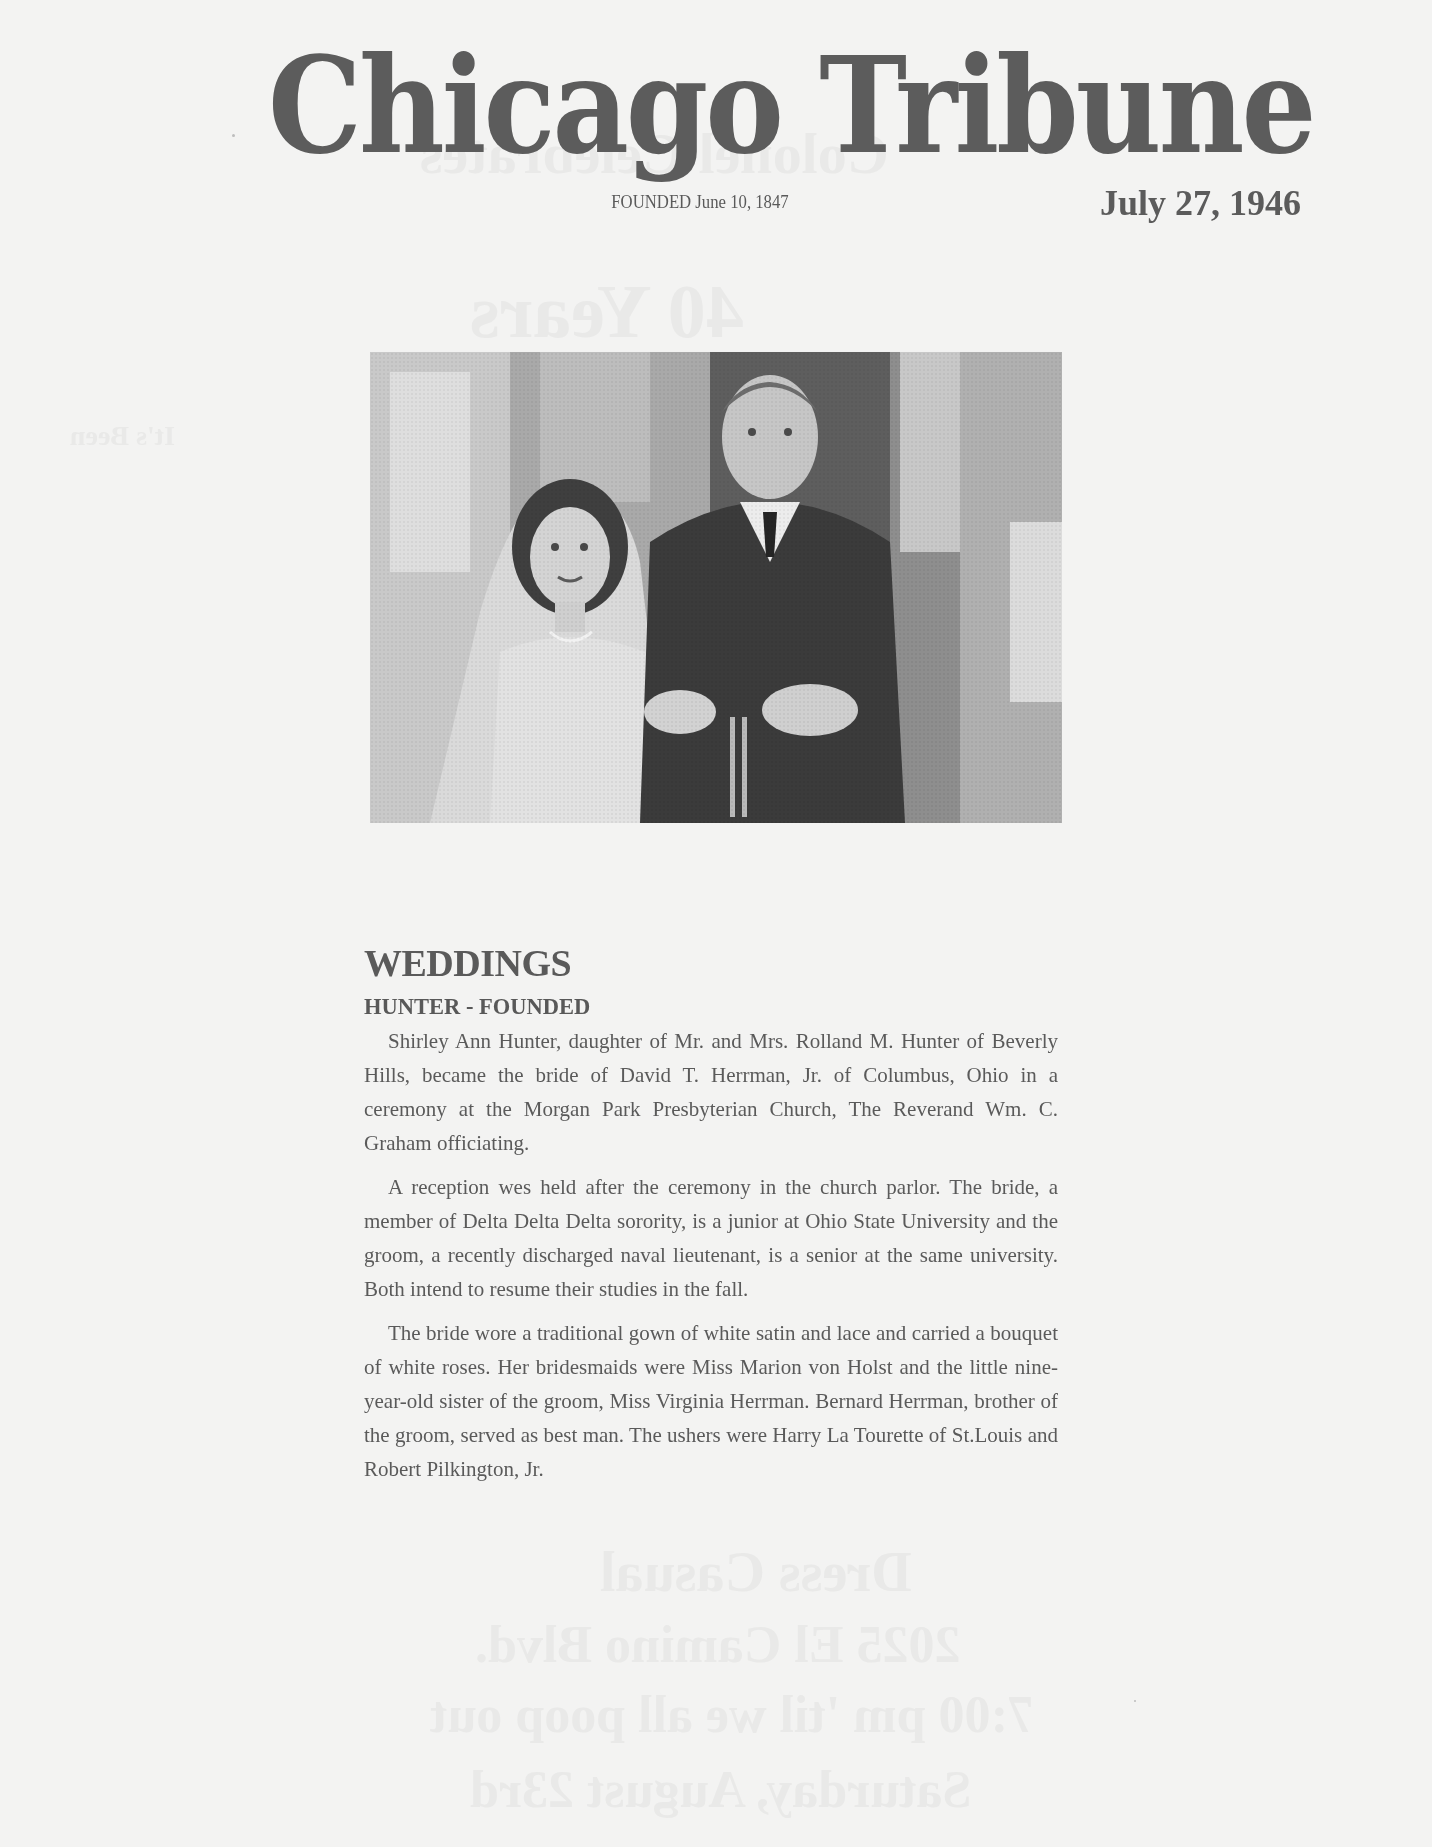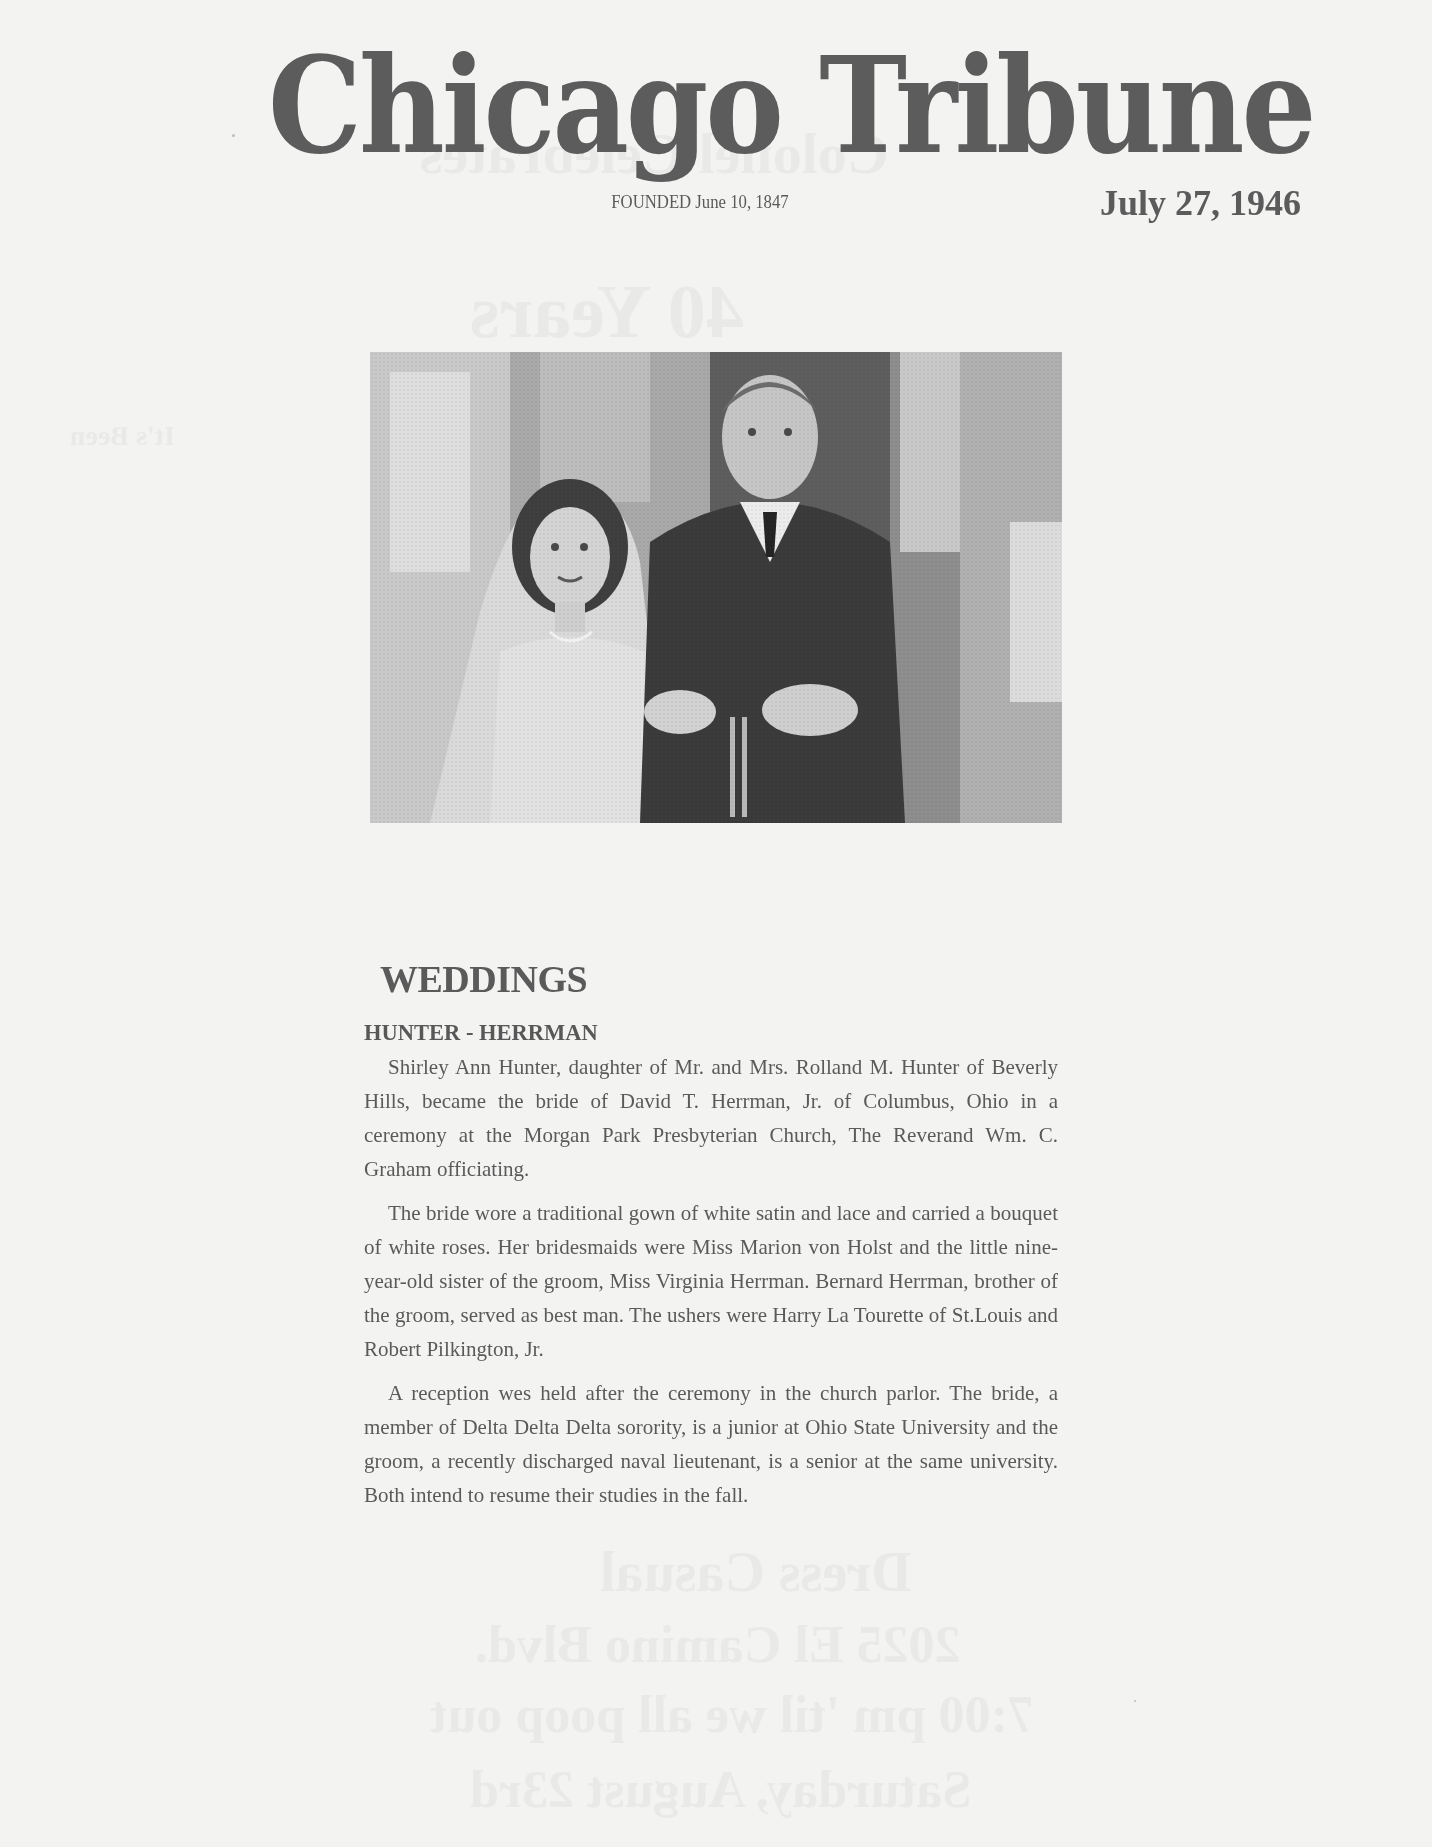--- a/index.html
+++ b/index.html
@@ -74,21 +74,21 @@
     position: absolute;
     left: 364px;
     top: 940px;
     width: 694px;
   }
   .section-title {
     font-size: 38px;
     font-weight: bold;
     color: #5a5a5a;
     line-height: 46px;
-    margin: 16px;
+    margin: 0;
     letter-spacing: -0.5px;
   }
   .headline {
     font-size: 22.5px;
     font-weight: bold;
     color: #585858;
     line-height: 30px;
     margin: 6px 0 2px 0;
   }
   .body-para {
@@ -171,20 +171,20 @@
 
     <rect x="360" y="365" width="5" height="100" fill="#bababa"></rect>
     <rect x="372" y="365" width="5" height="100" fill="#bababa"></rect>
 
     <rect x="0" y="0" width="692" height="471" fill="url(#halftone)"></rect>
   </svg>
 </div>
 
 <div class="article">
   <h1 class="section-title">WEDDINGS</h1>
-  <h2 class="headline">HUNTER - HERRMAN</h2>
+  <h2 class="headline">HUNTER - FOUNDED</h2>
   <p class="body-para">Shirley Ann Hunter, daughter of Mr. and Mrs. Rolland M. Hunter of Beverly Hills, became the bride of David T. Herrman, Jr. of Columbus, Ohio in a ceremony at the Morgan Park Presbyterian Church, The Reverand Wm. C. Graham officiating.</p>
+  <p class="body-para">A reception wes held after the ceremony in the church parlor. The bride, a member of Delta Delta Delta sorority, is a junior at Ohio State University and the groom, a recently discharged naval lieutenant, is a senior at the same university. Both intend to resume their studies in the fall.</p>
   <p class="body-para">The bride wore a traditional gown of white satin and lace and carried a bouquet of white roses. Her bridesmaids were Miss Marion von Holst and the little nine-year-old sister of the groom, Miss Virginia Herrman. Bernard Herrman, brother of the groom, served as best man. The ushers were Harry La Tourette of St.Louis and Robert Pilkington, Jr.</p>
-  <p class="body-para">A reception wes held after the ceremony in the church parlor. The bride, a member of Delta Delta Delta sorority, is a junior at Ohio State University and the groom, a recently discharged naval lieutenant, is a senior at the same university. Both intend to resume their studies in the fall.</p>
 </div>
 
 <div class="speck" style="left:232px; top:134px;"></div>
 <div class="speck" style="left:1134px; top:1700px; width:2px; height:2px;"></div>
 
 </body></html>

